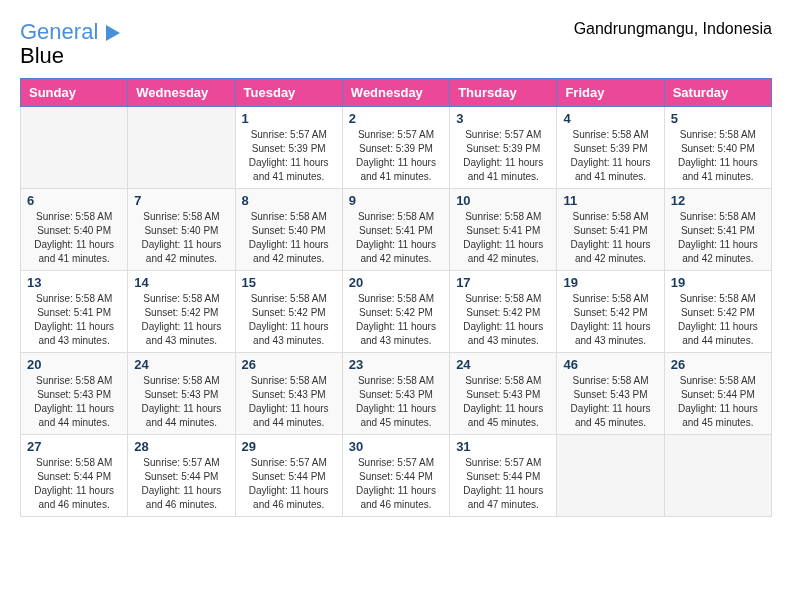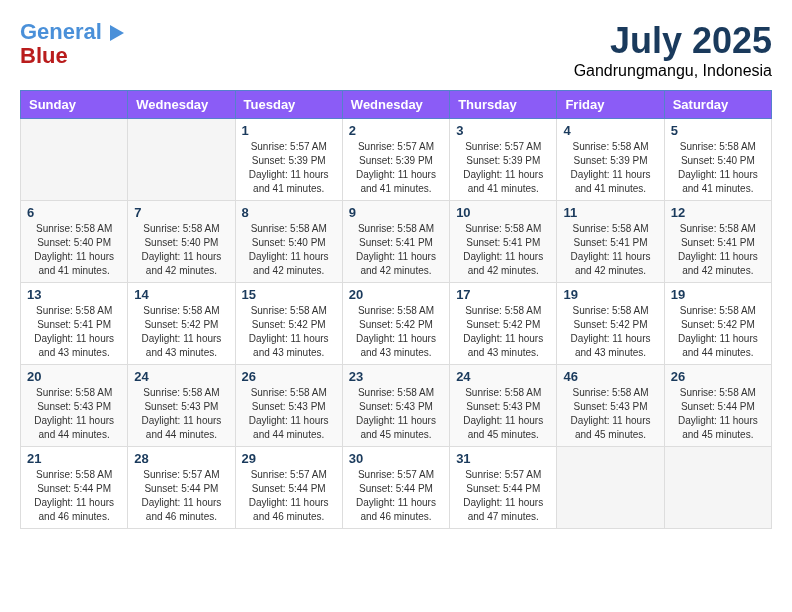--- a/index.html
+++ b/index.html
@@ -16,21 +16,21 @@
       align-items: flex-start;
       margin-bottom: 10px;
     }
     .logo {
       display: flex;
       flex-direction: column;
       align-items: flex-start;
     }
     .logo-text {
       font-size: 22px;
-      font-weight: bold;
+      font-weight: normal;
       color: #1a3a5c;
       line-height: 1.1;
     }
     .logo-text span {
       color: #4a90d9;
     }
     .logo-arrow {
       display: inline-block;
       width: 0;
       height: 0;
@@ -51,21 +51,21 @@
     .location-title {
       font-size: 16px;
       color: #000000;
     }
     .calendar {
       width: 100%;
       border-collapse: collapse;
       border: 1px solid #ccc;
     }
     .calendar th {
-      background-color: #8b5cf6;
+      background-color: #ec4899;
       color: #fff;
       font-size: 13px;
       font-weight: bold;
       padding: 6px 8px;
       text-align: left;
       border: 1px solid #5580cc;
       margin-top: 16px;
     }
     .calendar td {
       vertical-align: top;
@@ -98,25 +98,24 @@
     }
   </style>
 </head>
 <body>
 
 <div class="header-area">
   <div class="logo">
     <div class="logo-text">
       <span>General</span>
       <span class="logo-arrow"></span><br>
-      <span style="color:#b91c1c;text-align:right;">Blue</span>
+      <span style="color:#000000;text-align:right;">Blue</span>
     </div>
   </div>
   <div class="title-area">
-    <div class="month-title">July 2025</div>
     <div class="location-title">Gandrungmangu, Indonesia</div>
   </div>
 </div>
 
 <table class="calendar">
   <thead>
     <tr>
     <th>Sunday</th>
         <th>Wednesday</th>
         <th>Tuesday</th>
@@ -288,21 +287,21 @@
         </td>
         <td>
           <span class="day-number">26</span>
           <div class="cell-info" style="white-space: pre-line;">Sunrise: 5:58 AM
 Sunset: 5:44 PM
 Daylight: 11 hours and 45 minutes.</div>
         </td>
       </tr>
       <tr>
         <td>
-          <span class="day-number">21</span>
+          <span class="day-number">27</span>
           <div class="cell-info" style="white-space: pre-line;">Sunrise: 5:58 AM
 Sunset: 5:44 PM
 Daylight: 11 hours and 46 minutes.</div>
         </td>
         <td>
           <span class="day-number">28</span>
           <div class="cell-info" style="white-space: pre-line;">Sunrise: 5:57 AM
 Sunset: 5:44 PM
 Daylight: 11 hours and 46 minutes.</div>
         </td>

